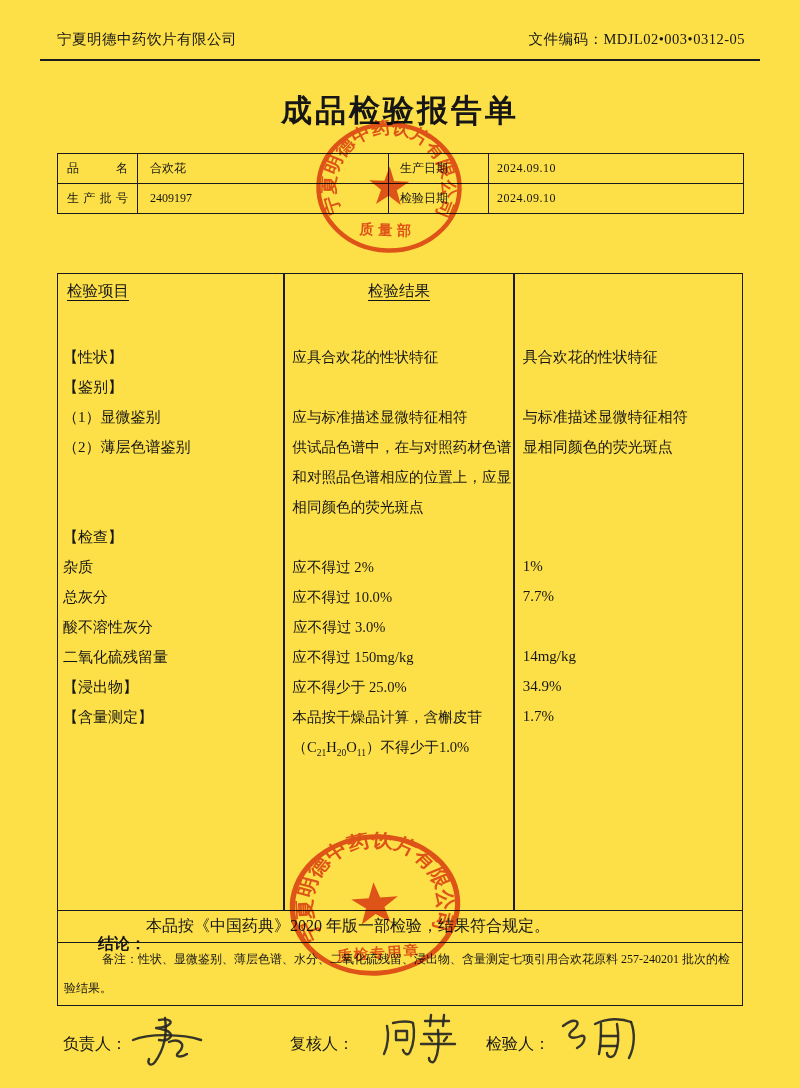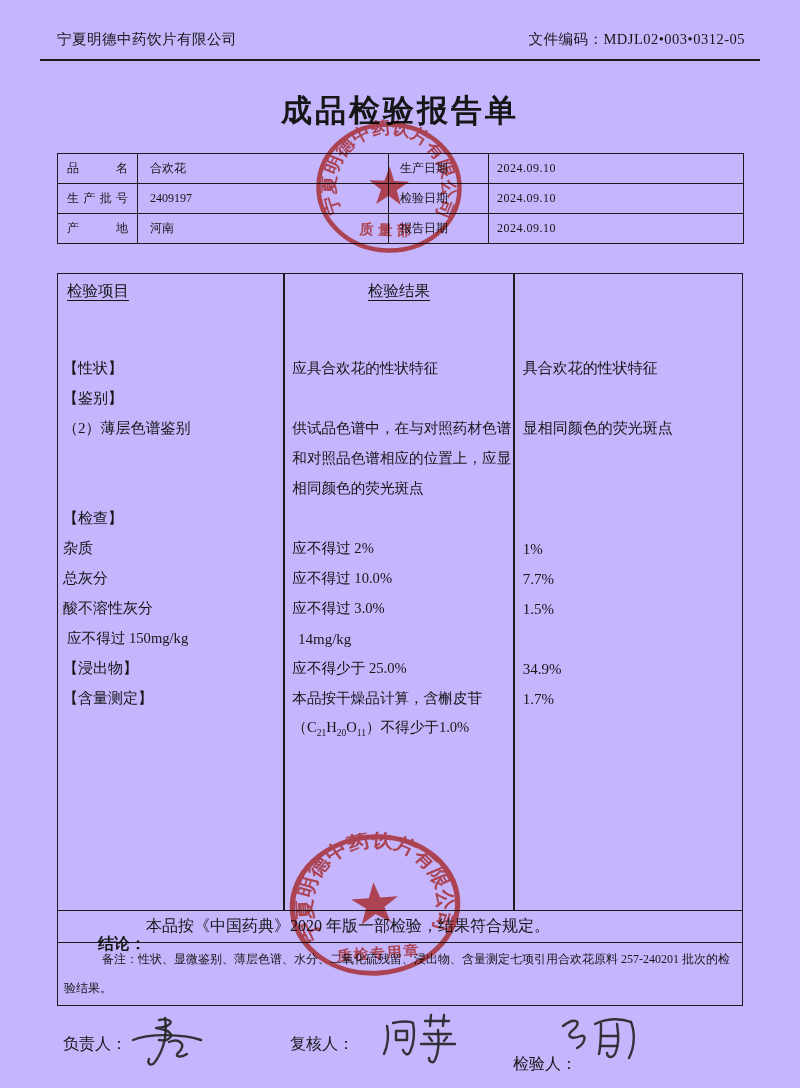--- a/index.html
+++ b/index.html
@@ -1,17 +1,17 @@
 <!DOCTYPE html>
 <html><head>
 <meta charset="utf-8">
 <style>
   * { margin:0; padding:0; box-sizing:border-box; }
   body { width:800px; height:1088px; background:#fdfdfd; font-family:"Liberation Serif","DejaVu Serif",serif; color:#161616; }
-  .page { position:relative; width:800px; height:1088px; background:#c4b5fd; overflow:hidden; }
+  .page { position:relative; width:800px; height:1088px; background:#fde047; overflow:hidden; }
 
   .doc-header { position:absolute; top:30px; left:40px; right:40px; padding:0 15px 10px 17px;
                 border-bottom:2px solid #1b1b1b; display:flex; justify-content:space-between;
                 font-size:14.5px; letter-spacing:0.5px; }
 
   .title { position:absolute; top:90px; left:0; width:100%; text-align:center;
            font-size:31px; font-weight:bold; letter-spacing:3px; }
 
   table.info-table { position:absolute; top:153px; left:57px; width:686px; border-collapse:collapse; table-layout:fixed; }
   table.info-table td { border:1.5px solid #1b1b1b; height:30px; font-size:12px; padding-left:12px; vertical-align:middle; }
@@ -21,37 +21,37 @@
 
   .main-table { position:absolute; top:273px; left:57px; width:686px; height:638px; border:1.5px solid #1b1b1b; }
   .vline { position:absolute; top:0; bottom:0; width:1.5px; background:#1b1b1b; }
   .v1 { left:225px; } .v2 { left:455px; }
   .mhead { display:flex; height:34px; align-items:center; font-size:15.5px; }
   .mhead span { text-decoration:underline; text-underline-offset:4px; }
   .mhead .h1 { width:226px; padding-left:9px; }
   .mhead .h2 { width:230px; text-align:center; }
   .mhead .h3 { width:230px; text-align:center; }
   .mspacer { height:40px; }
-  .mrow { display:flex; height:30px; align-items:flex-end; font-size:15px; }
+  .mrow { display:flex; height:30px; align-items:flex-start; font-size:15px; }
   .mrow .c1 { width:226px; padding-left:5px; white-space:nowrap; }
   .mrow .c2 { width:230px; padding-left:9px; font-size:14.6px; white-space:nowrap; }
   .mrow .c3 { width:230px; padding-left:10px; white-space:nowrap; }
   .mrow sub { font-size:9.5px; }
 
   .conclusion-row { position:absolute; top:910px; left:57px; width:686px; height:33px;
                     border:1.5px solid #1b1b1b; display:flex; align-items:center;
                     padding-left:40px; font-size:16px; }
   .conclusion-row .blbl { font-weight:bold;margin-top:36px; }
   .remark-row { position:absolute; top:942px; left:57px; width:686px; height:64px;
                 border:1.5px solid #1b1b1b; border-top:none; font-size:12px; }
   .remark-row p { text-indent:38px; padding:3px 9px 0 6px; line-height:29px; }
 
   .footer { position:absolute; top:1012px; left:57px; right:57px; height:66px; font-size:16px; }
   .flabel { position:absolute; top:22px; }
-  .dlabel { left:6px; } .rlabel { left:233px; } .ilabel { left:456px;margin-top:20px; }
+  .dlabel { left:6px; } .rlabel { left:233px; } .ilabel { left:429px; }
   .sig { position:absolute; }
   .sig path { fill:none; stroke:#262626; stroke-width:2.4; stroke-linecap:round; stroke-linejoin:round; opacity:0.92; }
   .sig1 { left:68px; top:2px; } .sig2 { left:320px; top:0px; } .sig3 { left:498px; top:2px; }
 
   .stamp { position:absolute; opacity:0.82; mix-blend-mode:multiply; pointer-events:none; z-index:5; }
   .stamp1 { left:314px; top:120px; width:150px; height:135px; transform:rotate(2deg); }
   .stamp2 { left:287px; top:832px; width:176px; height:146px; transform:rotate(-4deg); }
   .stamp .ring { fill:none; stroke-width:6; }
   .stamp .arc-text { font-size:23px; font-weight:bold; font-family:"Liberation Serif",serif; }
   .stamp .sbottom { font-weight:bold; text-anchor:middle; font-family:"Liberation Serif",serif; }
@@ -81,26 +81,20 @@
       <td>合欢花</td>
       <td class="l2">生产日期</td>
       <td class="v2">2024.09.10</td>
     </tr>
     <tr>
       <td class="jlbl">生产批号</td>
       <td>2409197</td>
       <td class="l2">检验日期</td>
       <td class="v2">2024.09.10</td>
     </tr>
-    <tr>
-      <td class="jlbl">产地</td>
-      <td>河南</td>
-      <td class="l2">报告日期</td>
-      <td class="v2">2024.09.10</td>
-    </tr>
   </tbody>
     </table>
 
   <div class="main-table">
     <div class="vline v1"></div>
     <div class="vline v2"></div>
     <div class="mhead">
       <span class="h1">检验项目</span>
       <span class="h3">检验结果</span>
     </div>
@@ -110,20 +104,25 @@
         <span class="c1">【性状】</span>
         <span class="c2">应具合欢花的性状特征</span>
         <span class="c3">具合欢花的性状特征</span>
       </div>
     <div class="mrow">
         <span class="c1">【鉴别】</span>
         <span class="c2"></span>
         <span class="c3"></span>
       </div>
     <div class="mrow">
+        <span class="c1">（1）显微鉴别</span>
+        <span class="c2">应与标准描述显微特征相符</span>
+        <span class="c3">与标准描述显微特征相符</span>
+      </div>
+    <div class="mrow">
         <span class="c1">（2）薄层色谱鉴别</span>
         <span class="c2">供试品色谱中，在与对照药材色谱</span>
         <span class="c3">显相同颜色的荧光斑点</span>
       </div>
     <div class="mrow">
         <span class="c1"></span>
         <span class="c2">和对照品色谱相应的位置上，应显</span>
         <span class="c3"></span>
       </div>
     <div class="mrow">
@@ -142,23 +141,23 @@
         <span class="c3">1%</span>
       </div>
     <div class="mrow">
         <span class="c1">总灰分</span>
         <span class="c2">应不得过 10.0%</span>
         <span class="c3">7.7%</span>
       </div>
     <div class="mrow">
         <span class="c1">酸不溶性灰分</span>
         <span class="c2">应不得过 3.0%</span>
-        <span class="c3">1.5%</span>
-      </div>
-    <div class="mrow">
+      </div>
+    <div class="mrow">
+        <span class="c1">二氧化硫残留量</span>
         <span class="c2">应不得过 150mg/kg</span>
         <span class="c3">14mg/kg</span>
       </div>
     <div class="mrow">
         <span class="c1">【浸出物】</span>
         <span class="c2">应不得少于 25.0%</span>
         <span class="c3">34.9%</span>
       </div>
     <div class="mrow">
         <span class="c1">【含量测定】</span>

